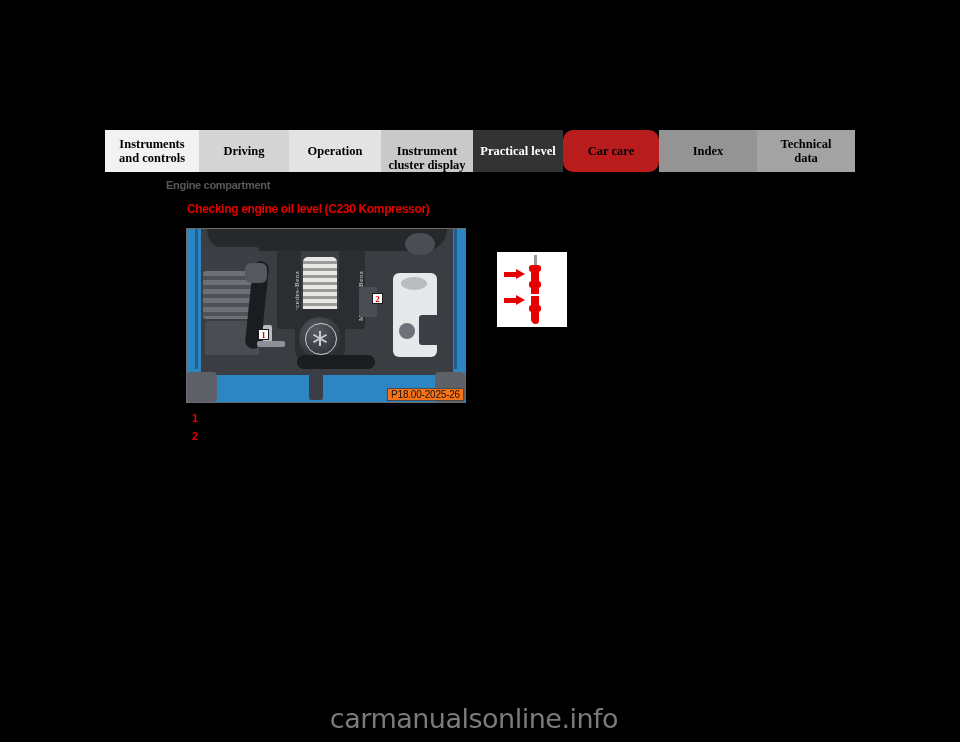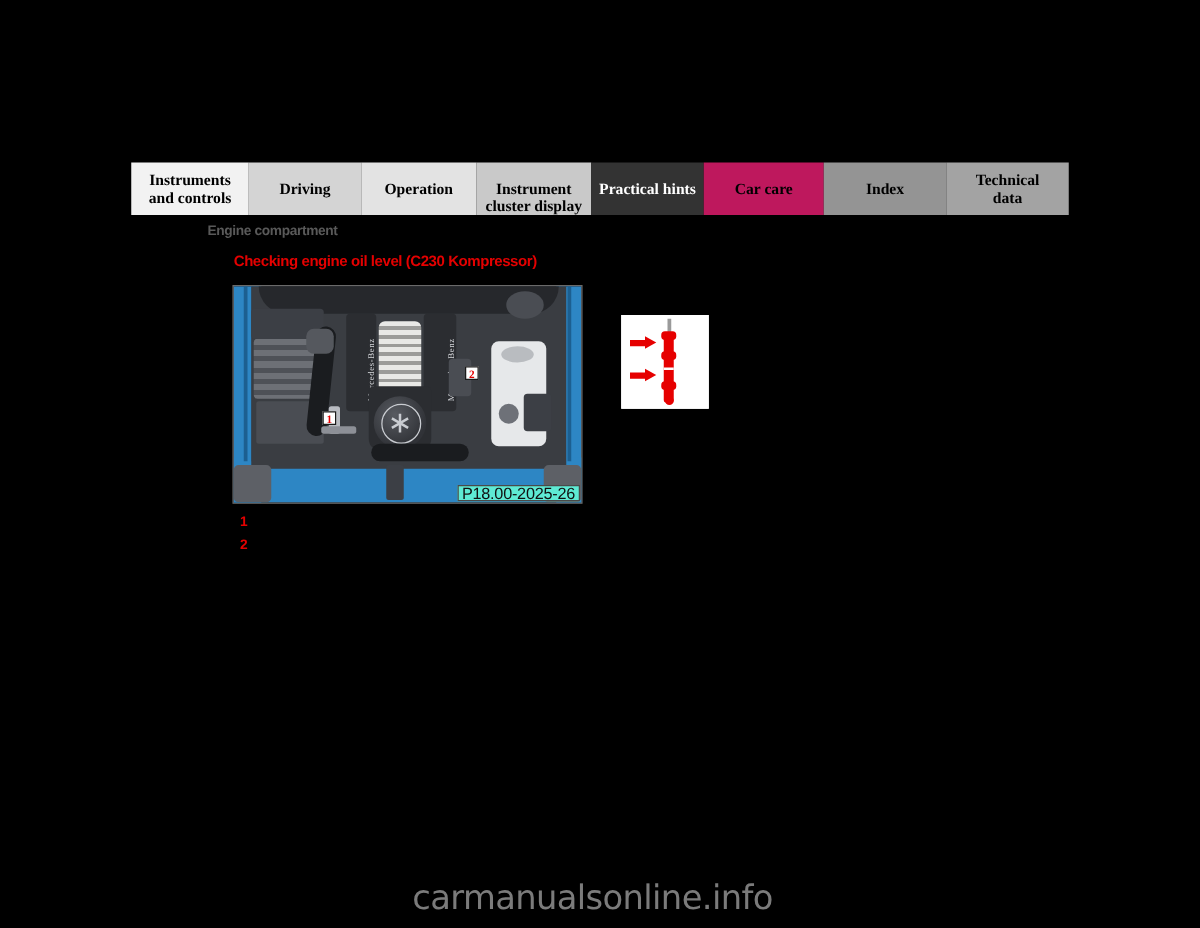--- a/index.html
+++ b/index.html
@@ -215,25 +215,25 @@
     width: 11px;
     height: 11px;
     border: 1px solid #1a1a1a;
     box-sizing: border-box;
     z-index: 30;
   }
   #photo-ref {
     position: absolute;
     right: 1px;
     bottom: 1px;
-    background: #5eead4;
+    background: #f97316;
     border: 1px solid #4a4a4a;
     color: #111111;
     font-family: "Liberation Sans", "DejaVu Sans", sans-serif;
-    font-size: 13px;
+    font-size: 10px;
     line-height: 11px;
     padding: 0 3px;
     z-index: 40;
     letter-spacing: -0.2px;
   }
 
   
   #dipstick-figure {
     position: absolute;
     left: 497px;
@@ -348,23 +348,23 @@
     <span class="tab-label">Driving</span>
   </div>
   <div class="nav-tab" style="width: 92px; flex: 0 0 92px; background: rgb(227, 227, 227); color: rgb(0, 0, 0);">
     <span class="tab-label">Operation</span>
   </div>
   <div class="nav-tab" style="width: 92px; flex: 0 0 92px; background: rgb(201, 201, 201); color: rgb(0, 0, 0); align-items: flex-end;">
     <span class="tab-label">Instrument
 cluster display</span>
   </div>
   <div class="nav-tab active" style="width: 90px; flex: 0 0 90px; background: rgb(51, 51, 51); color: rgb(255, 255, 255);">
-    <span class="tab-label">Practical hints</span>
-  </div>
-  <div class="nav-tab" style="width: 96px; flex: 0 0 96px; background: #be185d; color: rgb(0, 0, 0);">
+    <span class="tab-label">Practical level</span>
+  </div>
+  <div class="nav-tab" style="width: 96px; flex: 0 0 96px; background: #b91c1c; color: rgb(0, 0, 0); border-radius: 10px;">
     <span class="tab-label">Car care</span>
   </div>
   <div class="nav-tab" style="width: 98px; flex: 0 0 98px; background: rgb(148, 148, 148); color: rgb(0, 0, 0);">
     <span class="tab-label">Index</span>
   </div>
   <div class="nav-tab" style="width: 98px; flex: 0 0 98px; background: rgb(163, 163, 163); color: rgb(0, 0, 0);">
     <span class="tab-label">Technical
 data</span>
   </div>
 </div>

